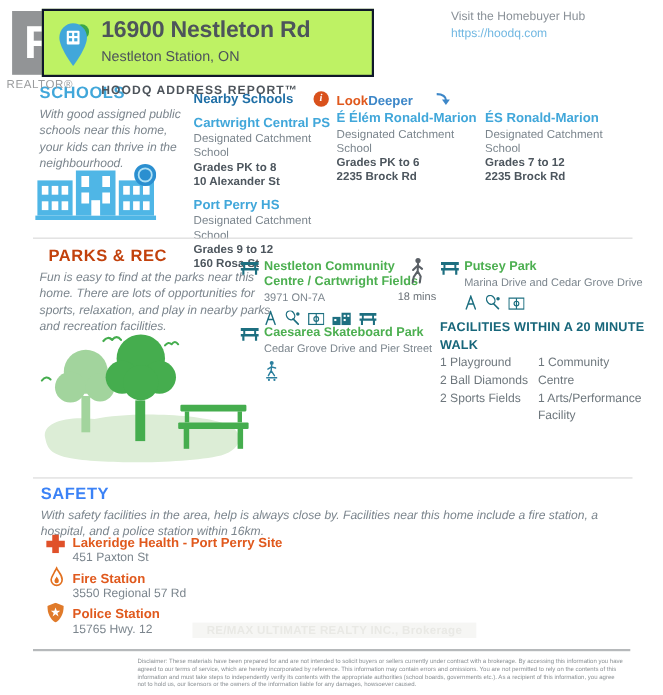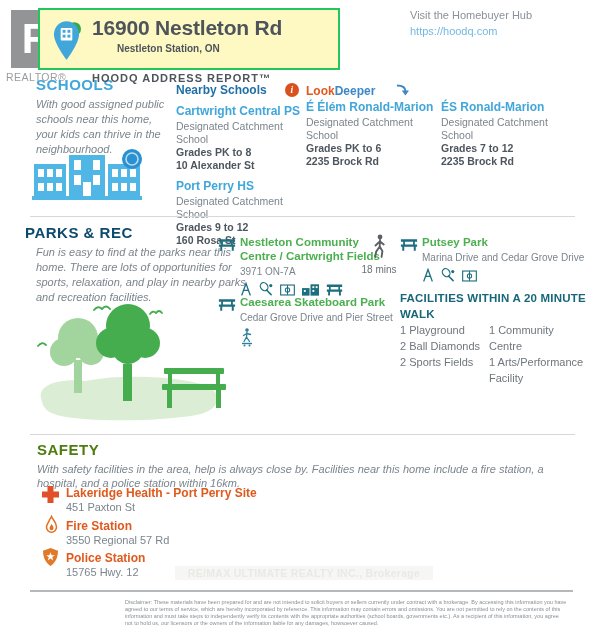--- a/index.html
+++ b/index.html
@@ -8,26 +8,26 @@
     position:relative; width:603px; height:632px; background:#fff;
     font-family:"Liberation Sans", sans-serif; overflow:hidden;
   }
   .abs { position:absolute; }
 
   
   .realtor-box { left:11px; top:10px; width:52px; height:58px; background:#929496;
     display:flex; align-items:center; justify-content:center; z-index:1; }
   .realtor-r { color:#fff; font-size:42px; font-weight:bold; line-height:1; }
   .realtor-label { left:6px; top:71px; font-size:10.5px; color:#9a9c9e; letter-spacing:.5px; z-index:1; }
-  .header-box { left:38px; top:8px; width:302px; height:62px; background:#fef9c3;
-    border:2px solid #22c55e; z-index:2; }
+  .header-box { left:38px; top:8px; width:302px; height:62px; background:#bef264;
+    border:2px solid #0f172a; z-index:2; }
   .pin-icon { left:12px; top:9px; }
   .header-text { left:52px; top:6px; }
   .addr { font-size:21px; font-weight:bold; color:#4d545b; letter-spacing:-.2px; }
-  .city { font-size:10px; font-weight:bold; color:#4d545b; margin-top:3px;margin-left:25px; }
+  .city { font-size:13px; font-weight:normal; color:#4d545b; margin-top:3px; }
   .report { font-size:11px; font-weight:bold; color:#4d545b; letter-spacing:1px; margin-top:18px; }
   .hub { left:410px; top:9px; width:175px; text-align:left; }
   .hub-label { font-size:11px; color:#8a9198; }
   .hub-url { display:block; font-size:11px; color:#72b8e2; margin-top:4px; text-decoration:none; }
 
   
   .sec-title { font-size:15px; font-weight:bold; letter-spacing:.5px; }
   .intro { font-size:11px; line-height:15px; color:#7b858d;font-style:italic; }
   .divider { border-top:1px solid #d8d8d8; width:545px; left:30px; }
 
@@ -44,42 +44,42 @@
   .ld-look { color:#e0591d; } .ld-deeper { color:#3d87c8; }
   .ld-col1 { left:306px; top:100px; width:132px; }
   .ld-col2 { left:441px; top:100px; width:132px; }
   .school-entry { margin-top:7px; }
   .school-name { font-size:12px; font-weight:bold; color:#41a7da; margin-bottom:2px; }
   .school-line { font-size:10.5px; color:#7b858d; line-height:13px; }
   .school-line.bold { font-weight:bold; color:#4d565e; }
 
   
   .divider-1 { top:216px; }
-  .parks-title { left:25px; top:224px; color:#0c4a6e; }
+  .parks-title { left:44px; top:224px; color:#c2410c; }
   .parks-intro { left:36px; top:245px; width:220px; }
   .park-illustration { left:26px; top:286px; }
   .bench-ic { color:#1d6f80; }
   .park-name { font-size:11.5px; font-weight:bold; color:#4caf50; line-height:14px; }
   .park-addr { font-size:10px; color:#7b858d; margin-top:3px; }
   .nowrap { white-space:nowrap; }
   .facility-icons { margin-top:5px; display:flex; gap:7px; align-items:flex-end; color:#1d6f80; }
   .park1-bench { left:218px; top:237px; } .park1-text { left:240px; top:235px; width:152px; }
   .walk { left:356px; top:234px; width:46px; text-align:center; color:#5a6066; }
   .walk-time { font-size:10px; color:#6b7278; margin-top:2px; }
   .park2-bench { left:218px; top:297px; } .park2-text { left:240px; top:295px; width:180px; }
   .park3-bench { left:400px; top:237px; } .park3-text { left:422px; top:235px; width:165px; }
   .fac-title { left:400px; top:290px; width:186px; font-size:11.5px; font-weight:bold;
     color:#17667a; line-height:16px; letter-spacing:.2px; }
   .fac-col { font-size:11px; color:#6e777d; line-height:16px; }
   .fac-col1 { left:400px; top:322px; width:88px; }
   .fac-col2 { left:489px; top:322px; width:95px; }
 
   
   .divider-2 { top:434px; }
-  .safety-title { left:37px; top:441px; color:#4d7c0f; }
+  .safety-title { left:37px; top:441px; color:#3b82f6; }
   .safety-intro { left:37px; top:462px; width:530px; line-height:14px; }
   .safety-name { font-size:12px; font-weight:bold; color:#e0591d; }
   .safety-addr { font-size:11px; color:#7b858d; }
   .saf1-ic { left:42px; top:486px; } .saf1-name { left:66px; top:486px; } .saf1-addr { left:66px; top:501px; }
   .saf2-ic { left:45px; top:515px; } .saf2-name { left:66px; top:519px; } .saf2-addr { left:66px; top:534px; }
   .saf3-ic { left:43px; top:548px; } .saf3-name { left:66px; top:551px; } .saf3-addr { left:66px; top:566px; }
   .watermark { left:175px; top:566px; width:258px; height:14px; background:#f6f6f4;
     color:#e9e9e5; font-size:10.5px; font-weight:bold; text-align:center; line-height:14px; letter-spacing:.3px; }
 
   

